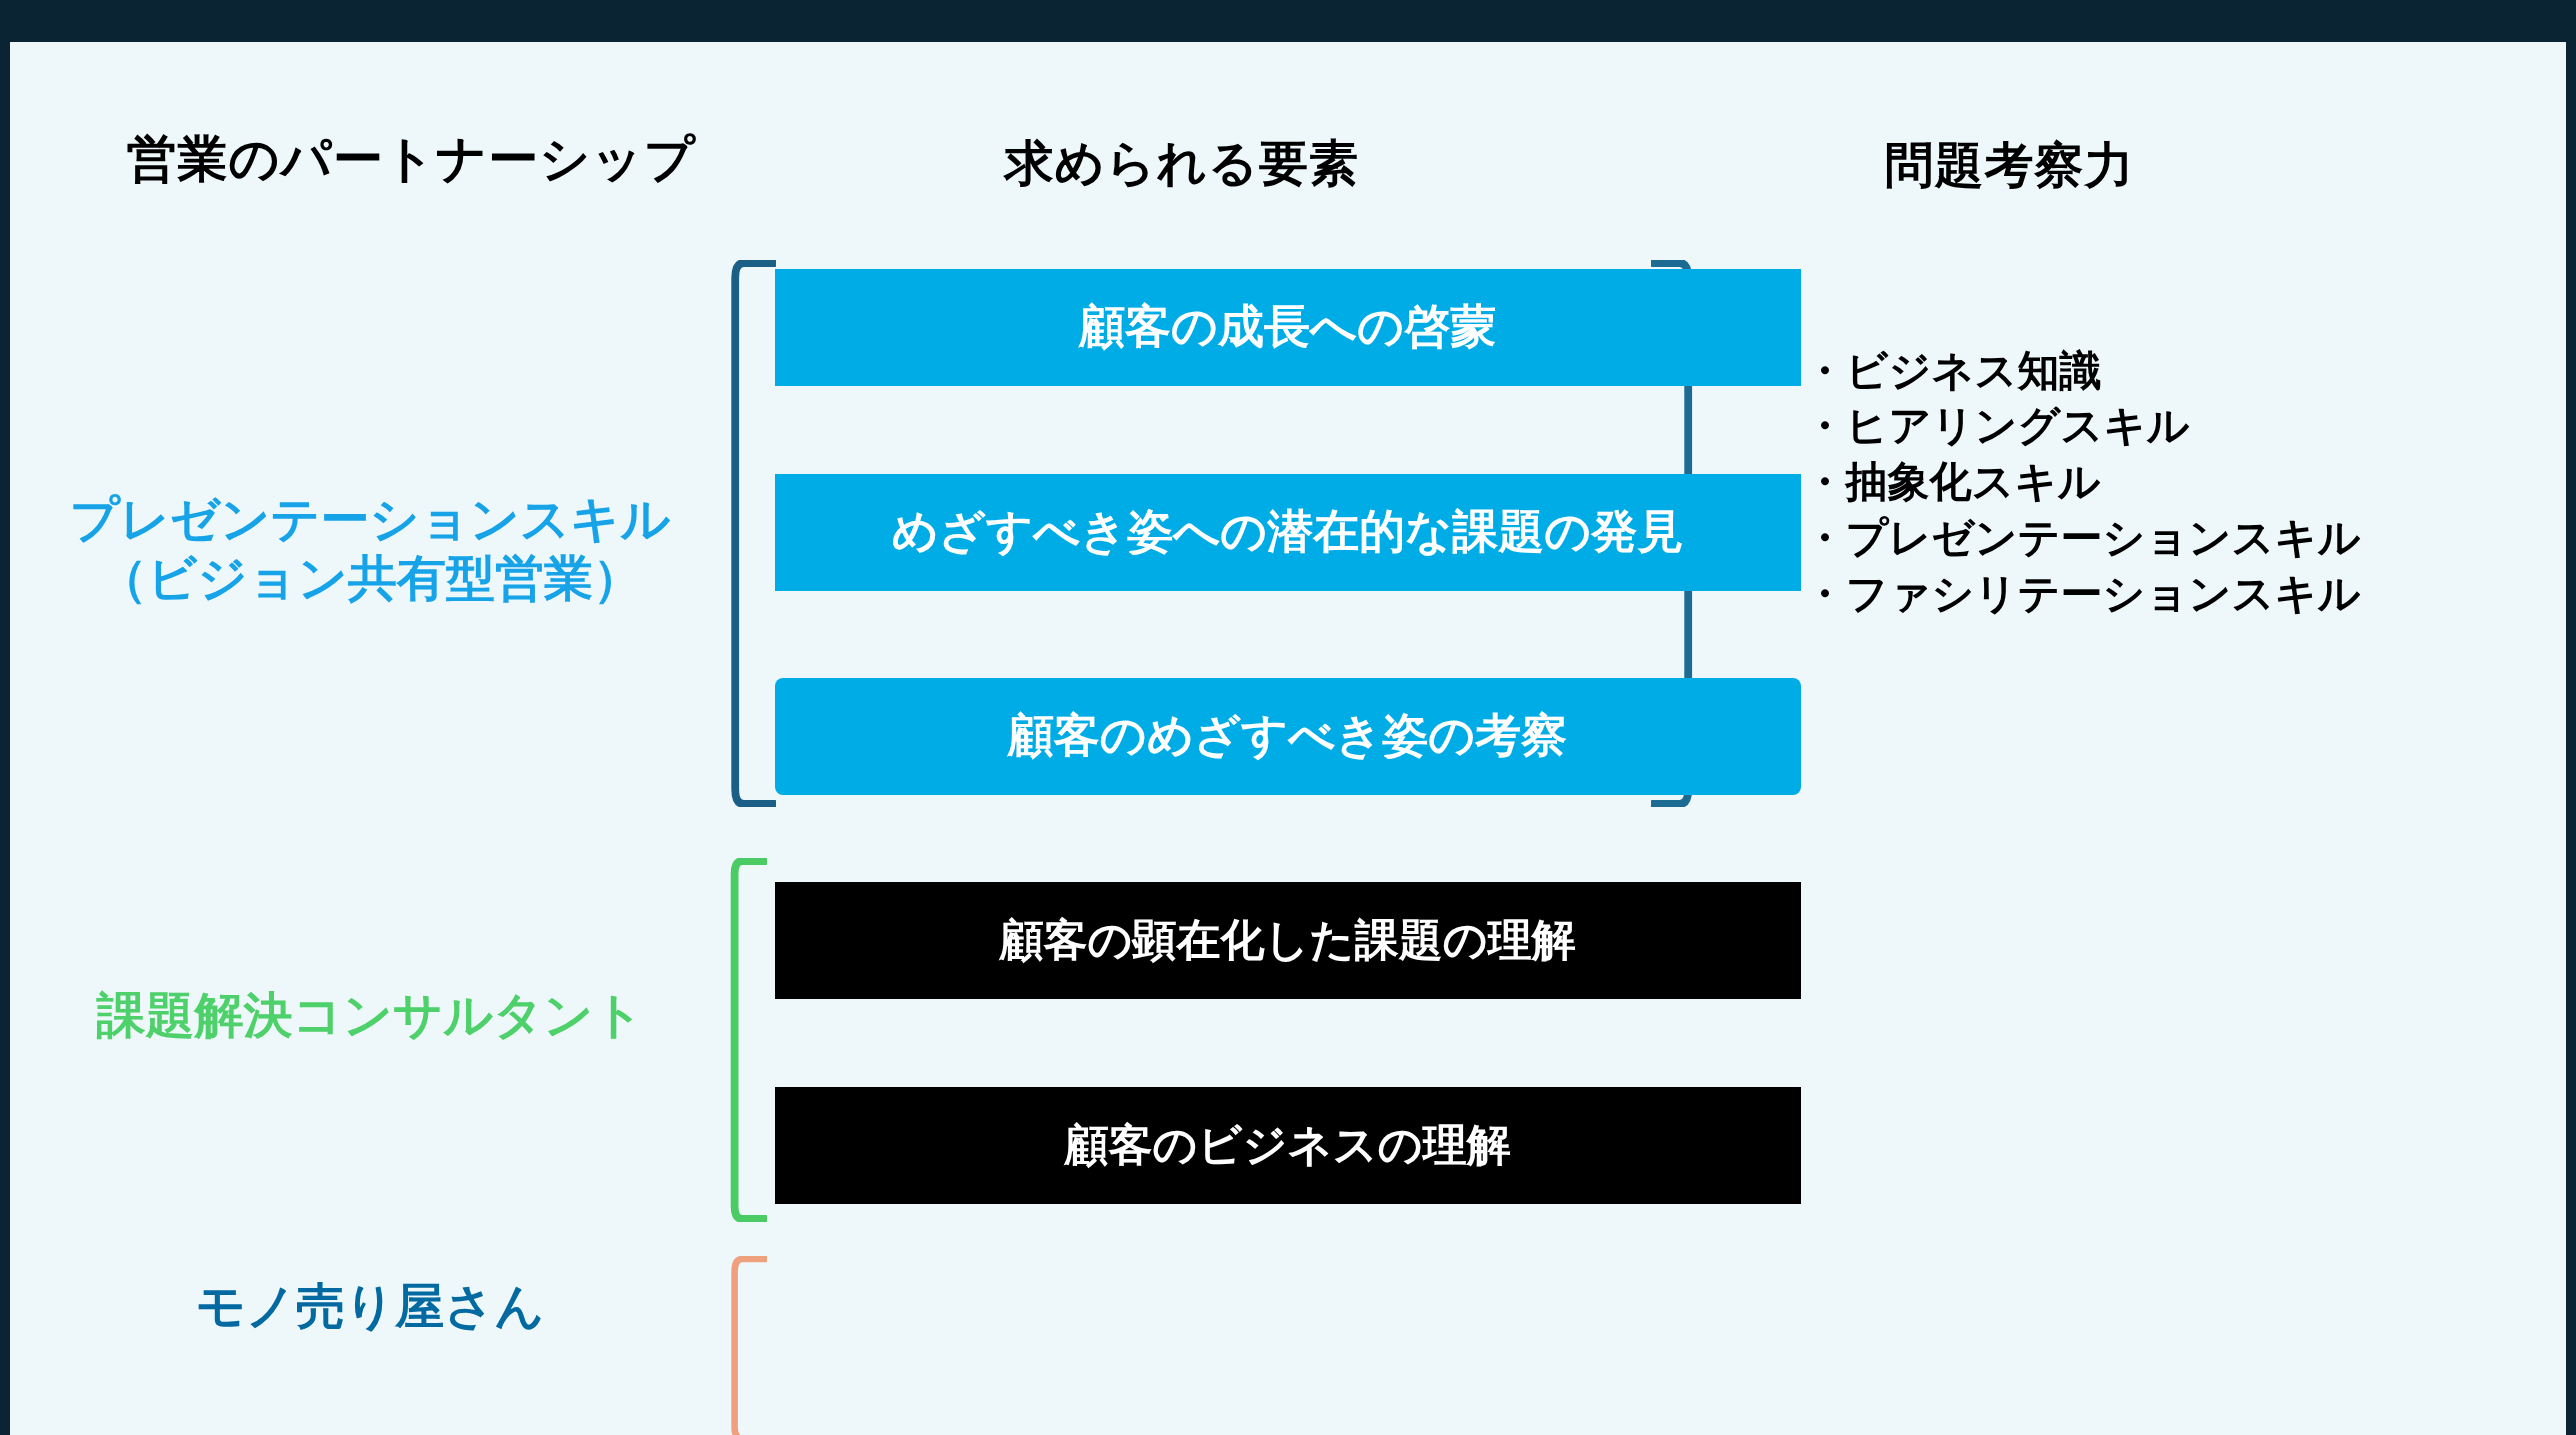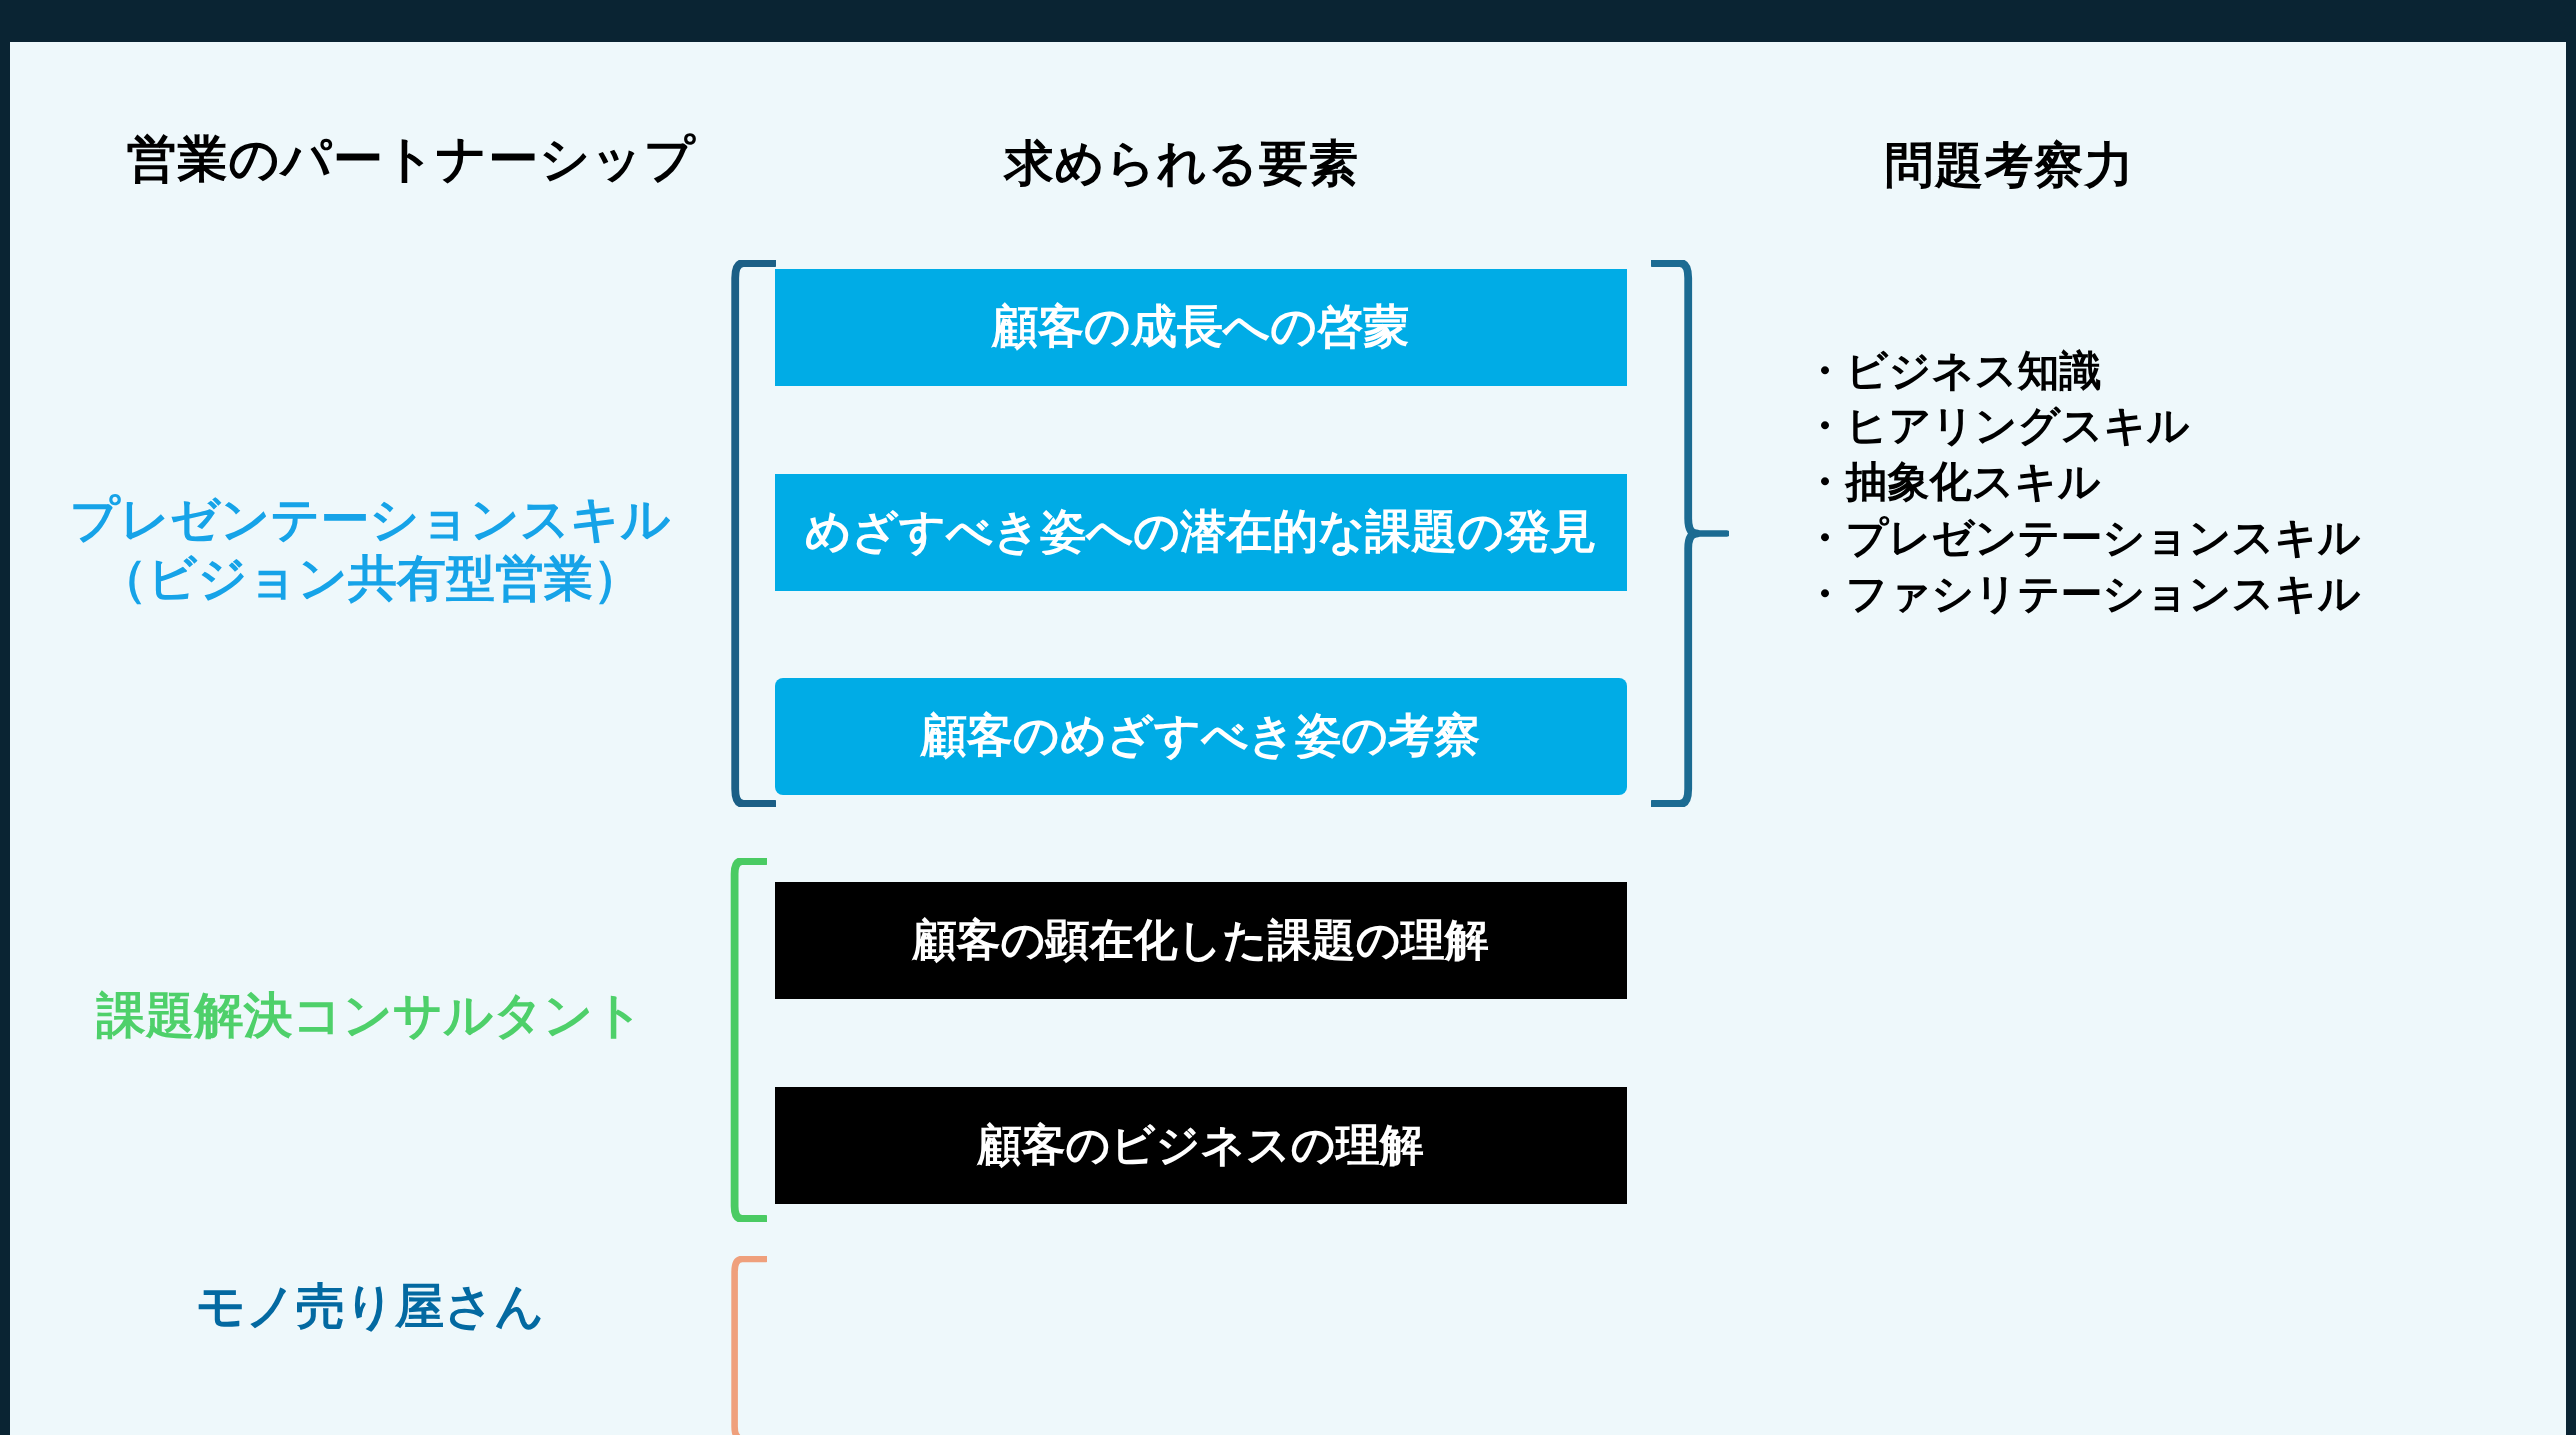--- a/index.html
+++ b/index.html
@@ -56,21 +56,21 @@
   }
   #role-seller {
     left: 36px; top: 1235px; width: 649px;
     font-size: 49px; color: #0369a1;
   }
 
   
   .elem-box {
     position: absolute;
     left: 765px;
-    width: 852px;
+    width: 1026px;
     display: flex;
     align-items: center;
     justify-content: center;
     color: #ffffff;
     font-weight: bold;
     white-space: nowrap;
   }
   .elem-box.blue   { background: #00ace6; }
   .elem-box.green  { background: #000000; }
   .elem-box.orange { background: #efa07c; }

